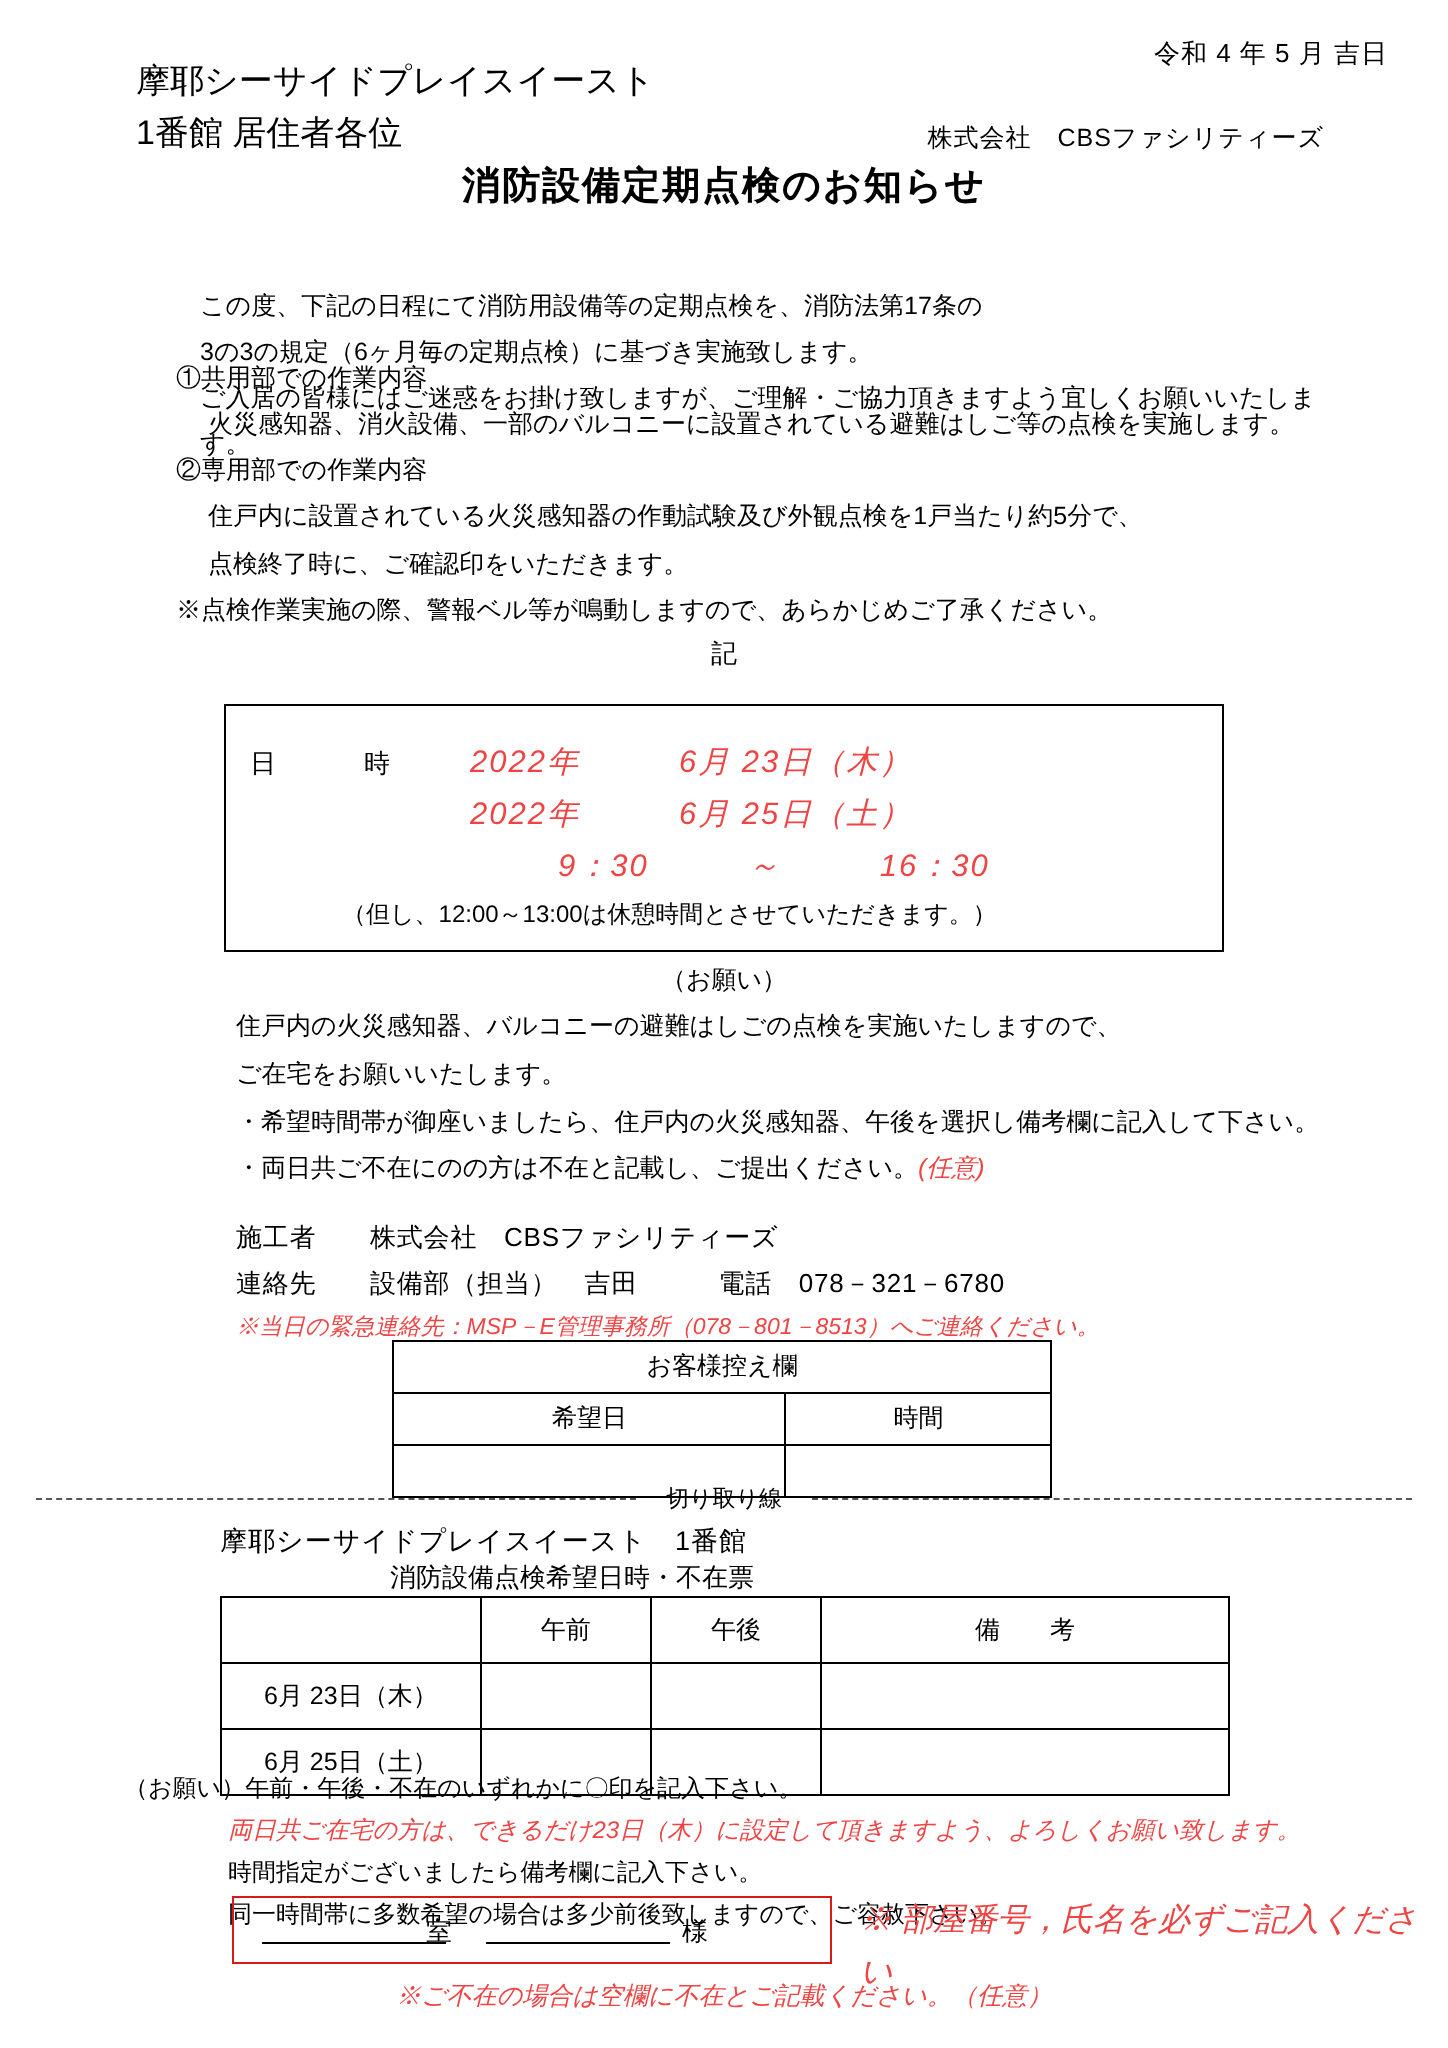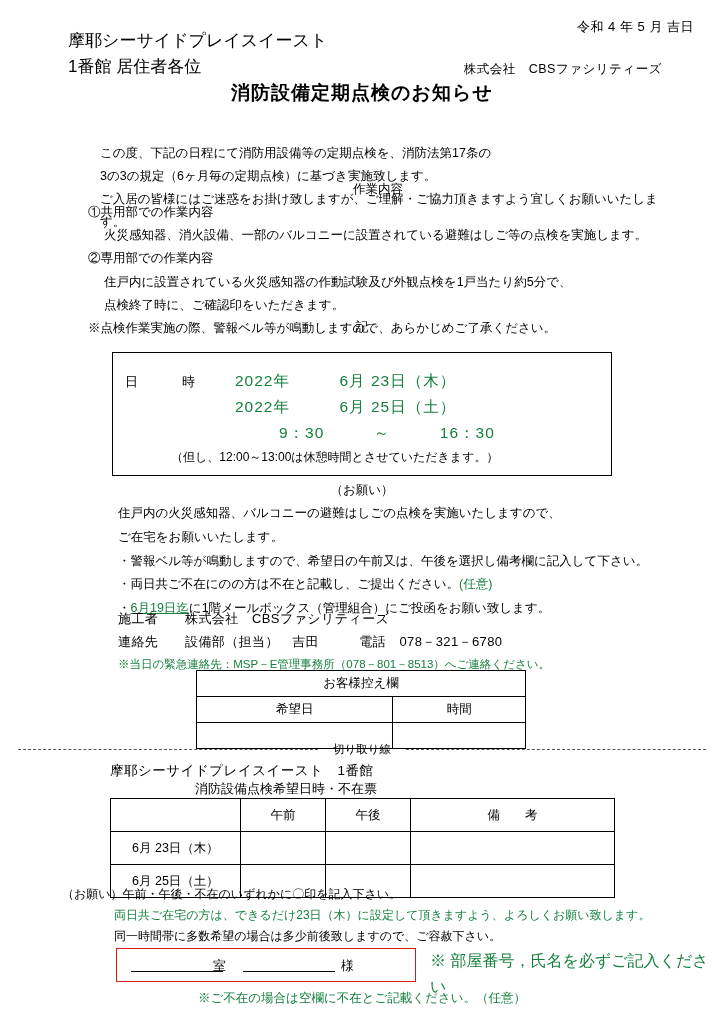--- a/index.html
+++ b/index.html
@@ -98,21 +98,22 @@
     padding-left: 44px;
   }
   .datebox .lbl {
     position: absolute;
     left: 12px;
     top: 20px;
     font-size: 13px;
     letter-spacing: 6px;
   }
   .red {
-    color: #15803d;
+    color: #ef4444;
+    font-style: italic;
   }
   .dl {
     position: absolute;
     font-size: 15.5px;
     letter-spacing: 1px;
     white-space: pre;
   }
   .dl.r1 { left: 122px; top: 18px; }
   .dl.r2 { left: 122px; top: 44px; }
   .dl.r3 { left: 166px; top: 70px; }
@@ -303,21 +304,20 @@
 
   <div class="doc-title">消防設備定期点検のお知らせ</div>
 
   <div class="body-block">
     <p class="p-sub">この度、下記の日程にて消防用設備等の定期点検を、消防法第17条の</p>
     <p>3の3の規定（6ヶ月毎の定期点検）に基づき実施致します。</p>
     <p>ご入居の皆様にはご迷惑をお掛け致しますが、ご理解・ご協力頂きますよう宜しくお願いいたします。</p>
   </div>
 
   <div class="sec">
-    <p class="center">作業内容</p>
     <p>①共用部での作業内容</p>
     <p class="ind">火災感知器、消火設備、一部のバルコニーに設置されている避難はしご等の点検を実施します。</p>
     <p>②専用部での作業内容</p>
     <p class="ind">住戸内に設置されている火災感知器の作動試験及び外観点検を1戸当たり約5分で、</p>
     <p class="ind">点検終了時に、ご確認印をいただきます。</p>
     <p>※点検作業実施の際、警報ベル等が鳴動しますので、あらかじめご了承ください。</p>
   </div>
 
   <div class="ki">記</div>
 
@@ -327,26 +327,23 @@
     <div class="dl r2 red">2022年　　　6月 25日（土）</div>
     <div class="dl r3 red">9：30　　　～　　　16：30</div>
     <div class="note">（但し、12:00～13:00は休憩時間とさせていただきます。）</div>
   </div>
 
   <div class="onegai-head">（お願い）</div>
 
   <div class="onegai">
     <p>住戸内の火災感知器、バルコニーの避難はしごの点検を実施いたしますので、</p>
     <p>ご在宅をお願いいたします。</p>
-    <p>・警報ベル等が鳴動しますので、希望日の午前又は、午後を選択し備考欄に記入して下さい。</p>
+    <p>・希望時間帯が御座いましたら、住戸内の火災感知器、午後を選択し備考欄に記入して下さい。</p>
     <p>
       <span>・両日共ご不在にのの方は不在と記載し、ご提出ください。</span><span class="red">(任意)</span>
-    </p>
-    <p>
-      <span>・</span><span class="red uline">6月19日迄</span><span>に1階メールボックス（管理組合）にご投函をお願い致します。</span>
     </p>
   </div>
 
   <div class="contact">
     <p>施工者　　株式会社　CBSファシリティーズ</p>
     <p>連絡先　　設備部（担当）　吉田　　　電話　078－321－6780</p>
     <p class="red small-red">※当日の緊急連絡先：MSP－E管理事務所（078－801－8513）へご連絡ください。</p>
   </div>
 
   <div class="kaetable">
@@ -397,20 +394,21 @@
         <td class="half"></td>
         <td class="bikou"></td>
       </tr>
     </tbody>
       </table>
   </div>
 
   <div class="onegai2">
     <p>（お願い）午前・午後・不在のいずれかに〇印を記入下さい。</p>
     <p class="red ind">両日共ご在宅の方は、できるだけ23日（木）に設定して頂きますよう、よろしくお願い致します。</p>
+    <p class="ind">時間指定がございましたら備考欄に記入下さい。</p>
     <p class="ind">同一時間帯に多数希望の場合は多少前後致しますので、ご容赦下さい。</p>
   </div>
 
   <div class="namebox">
     <div class="uline-in u1"></div>
     <div class="shitsu">室</div>
     <div class="uline-in u2"></div>
     <div class="sama">様</div>
   </div>
 

